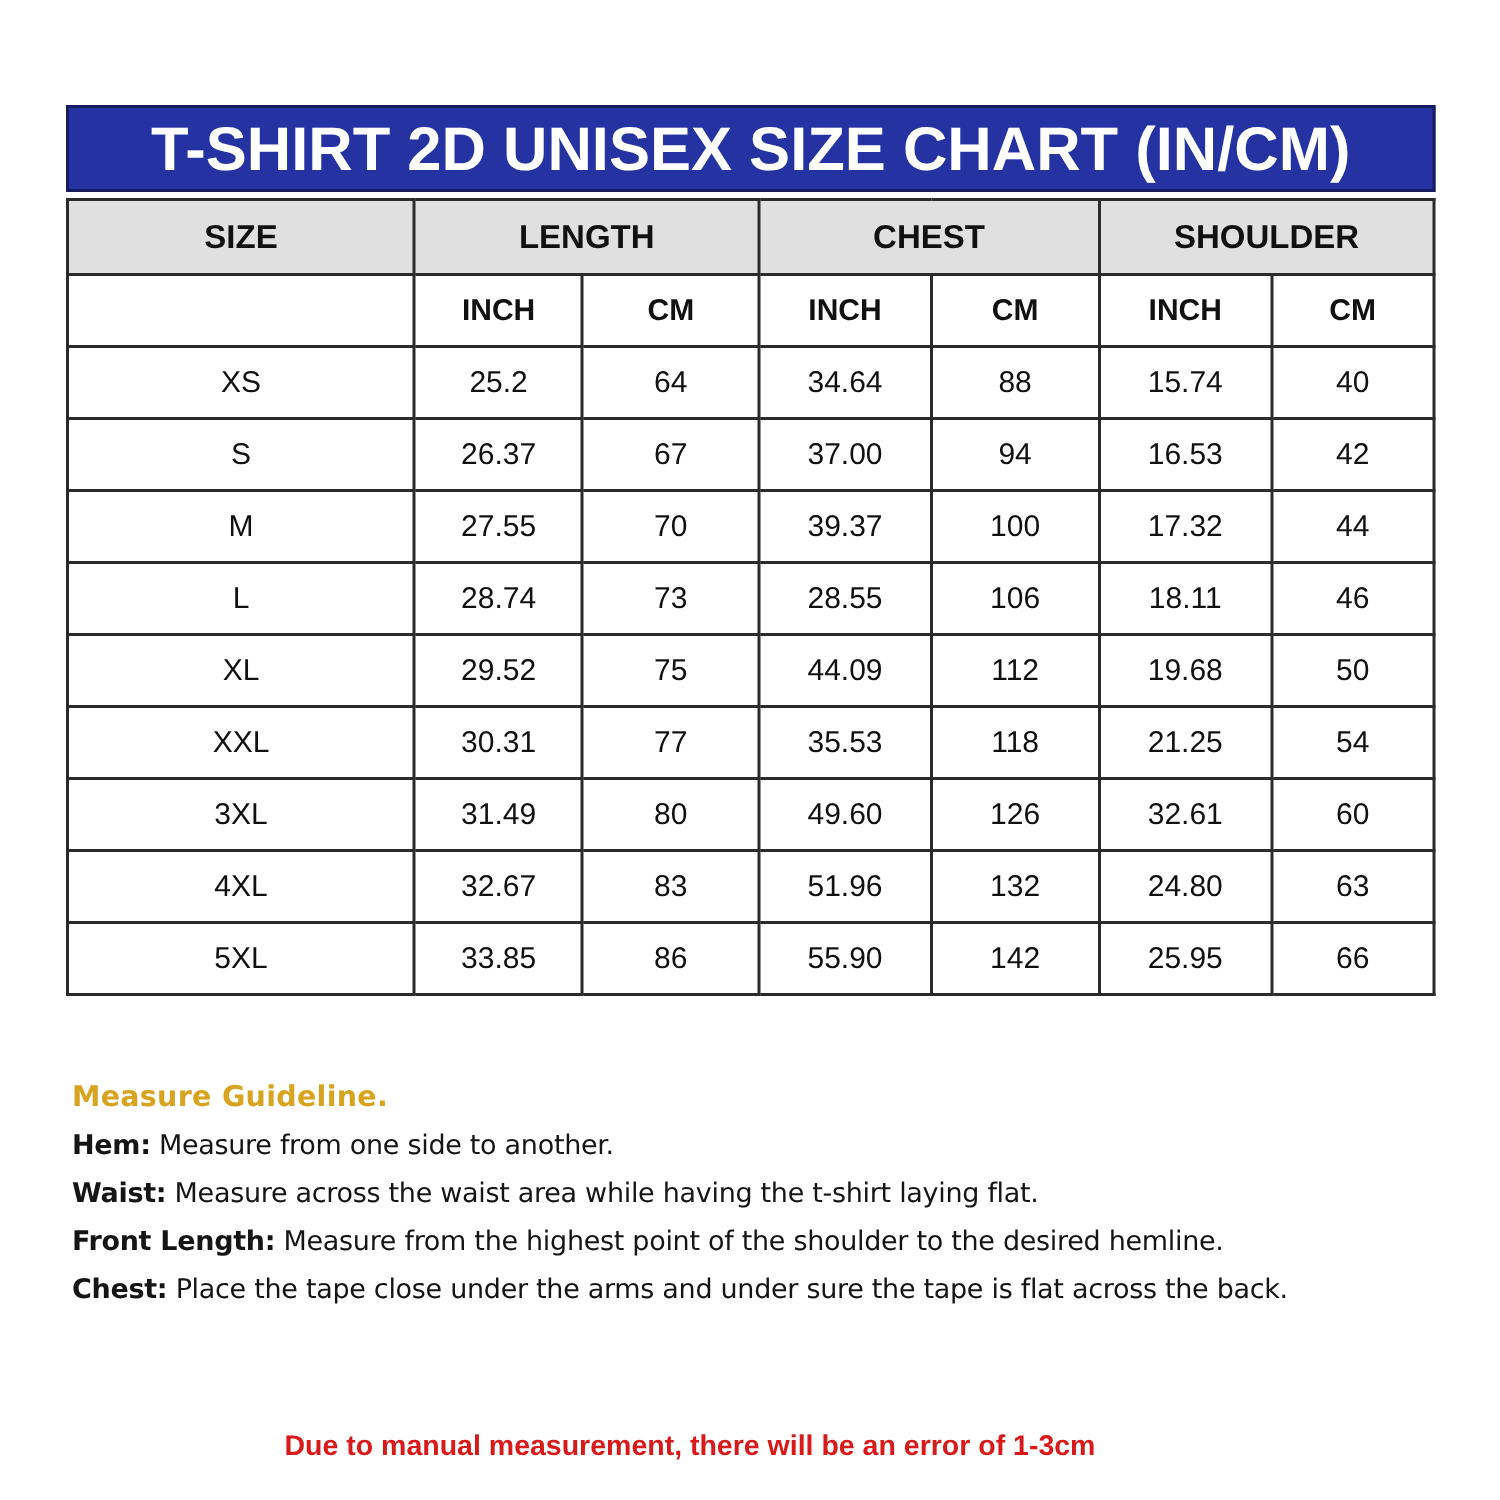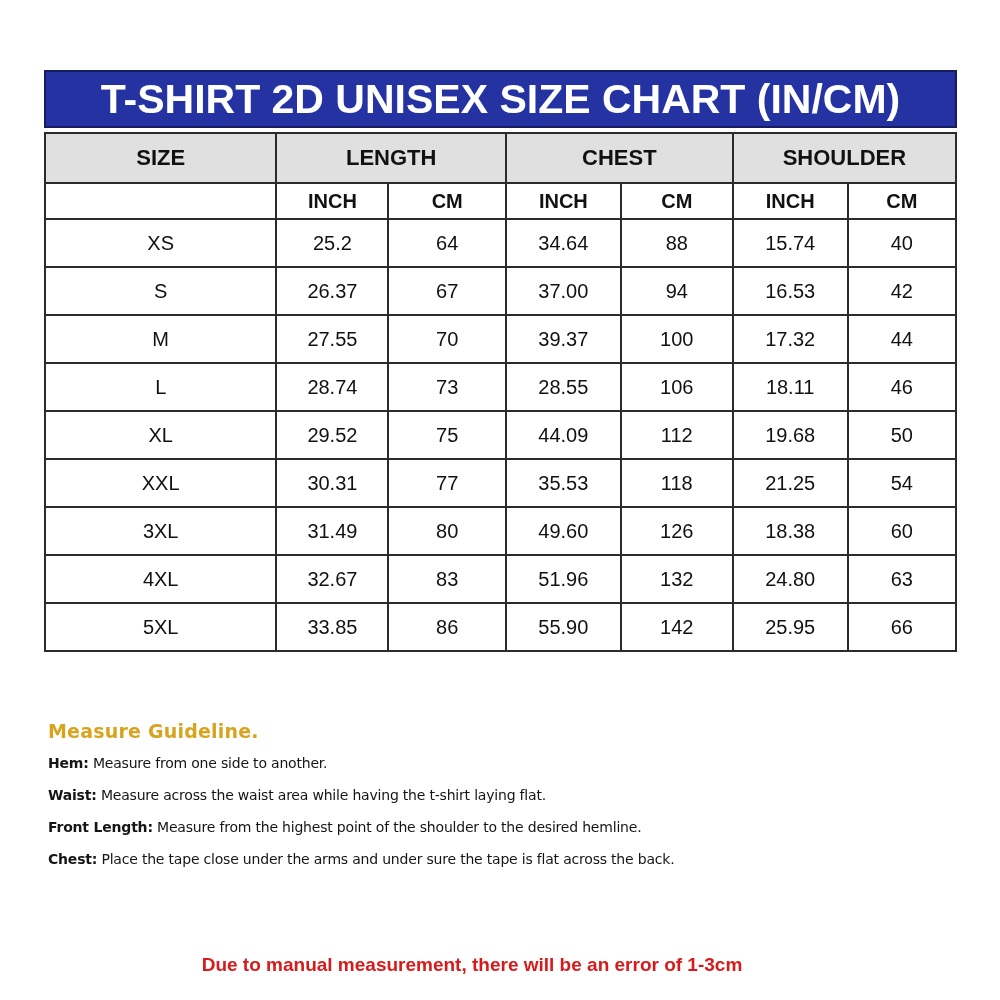--- a/index.html
+++ b/index.html
@@ -14,35 +14,35 @@
   .title-bar span { color:#ffffff; font-weight:bold; font-size:41px;
                     letter-spacing:0px; white-space:nowrap; }
 
   
   .size-table { width:100%; border-collapse:collapse; table-layout:fixed;
                 margin-top:4px; }
   .size-table th, .size-table td { border:2px solid #2b2b2b; text-align:center;
                                    vertical-align:middle; padding:0; color:#111; }
   tr.group-row { height:50px; }
   tr.group-row th { background:#e0e0e0; font-size:22px; font-weight:bold;margin-top:46px; }
-  tr.unit-row { height:36px; }
+  tr.unit-row { height:48px; }
   tr.unit-row th { background:#ffffff; font-size:20px; font-weight:bold; }
   tr.data-row { height:48px; }
   tr.data-row td { background:#ffffff; font-size:20px; font-weight:normal; }
 
   
   .guidelines { position:absolute; left:48px; top:720px; width:910px;
                 font-family:"DejaVu Sans", sans-serif; }
   .g-heading { font-size:19px; font-weight:bold; color:#D8A41F; letter-spacing:0.2px; }
-  .g-line { margin-top:11px; font-size:14px; color:#151515; letter-spacing:-0.2px;
+  .g-line { margin-top:11px; font-size:18px; color:#151515; letter-spacing:-0.2px;
             line-height:21px; }
   .g-label { font-weight:bold; }
 
   
-  .footer-note { position:absolute; left:12px; top:954px; width:920px;
+  .footer-note { position:absolute; left:0; top:954px; width:920px;
                  text-align:center; }
   .footer-note span { color:#D81A1A; font-weight:bold; font-size:19px; }
 </style>
 </head>
 <body>
 
 <div class="sheet">
 
   <div class="chart-wrap">
 
@@ -130,21 +130,21 @@
           <td>118</td>
           <td>21.25</td>
           <td>54</td>
         </tr>
         <tr class="data-row">
           <td>3XL</td>
           <td>31.49</td>
           <td>80</td>
           <td>49.60</td>
           <td>126</td>
-          <td>18.38</td>
+          <td>32.61</td>
           <td>60</td>
         </tr>
         <tr class="data-row">
           <td>4XL</td>
           <td>32.67</td>
           <td>83</td>
           <td>51.96</td>
           <td>132</td>
           <td>24.80</td>
           <td>63</td>

